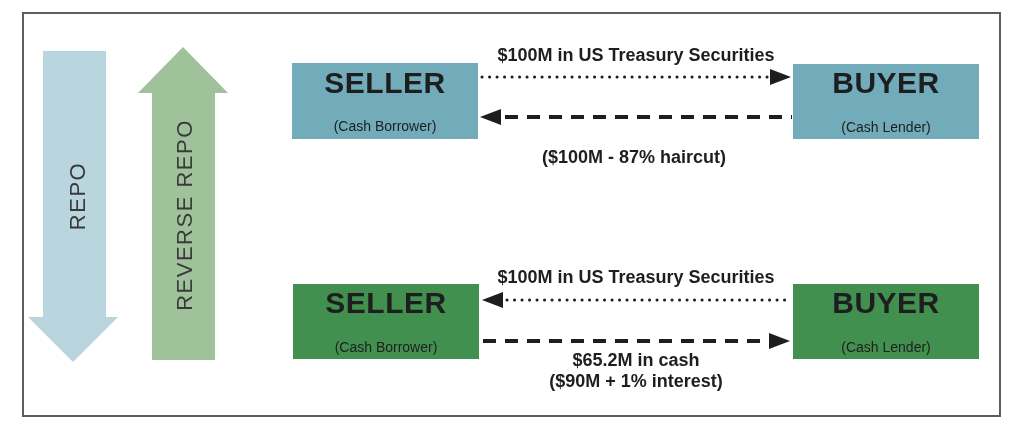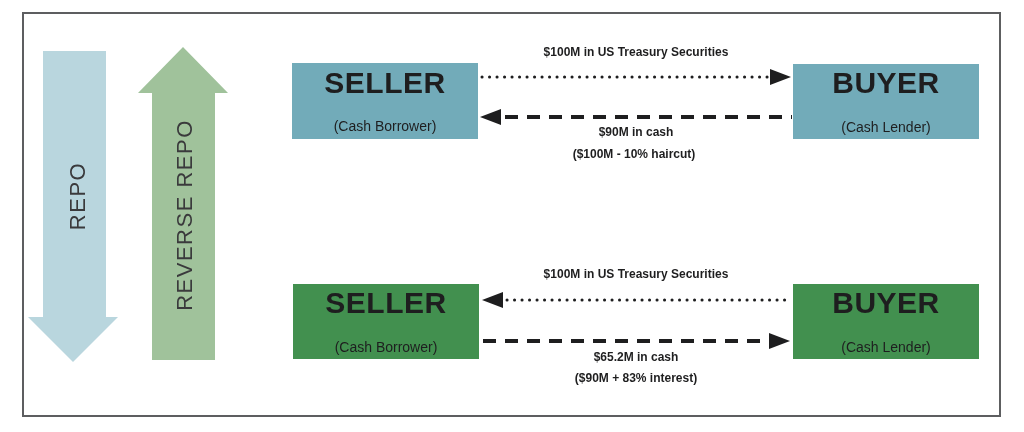--- a/index.html
+++ b/index.html
@@ -42,21 +42,21 @@
     font-weight: 400;
     margin-top: 20px;
   }
 
   
   .flow-label {
     position: absolute;
     transform: translateX(-50%);
     white-space: nowrap;
     color: #1e1e1f;
-    font-size: 12px;
+    font-size: 18px;
     font-weight: 600;
     line-height: 1.1;
   }
 
   
   .vlabel {
     position: absolute;
     white-space: nowrap;
     transform: translate(-50%, -50%) rotate(-90deg);
     font-size: 22px;
@@ -97,29 +97,28 @@
   <div class="box blue" style="left:292px; top:63px; width:186px; height:76px;">
     <div class="title">SELLER</div>
     <div class="sub">(Cash Borrower)</div>
   </div>
   <div class="box blue" style="left:793px; top:64px; width:186px; height:75px;">
     <div class="title">BUYER</div>
     <div class="sub">(Cash Lender)</div>
   </div>
 
   <div class="flow-label" style="left:636px; top:46px;">$100M in US Treasury Securities</div>
-  <div class="flow-label" style="left:636px; top:126px;">$90M in cash</div>
-  <div class="flow-label" style="left:634px; top:148px;">($100M - 10% haircut)</div>
+  <div class="flow-label" style="left:634px; top:148px;">($100M - 87% haircut)</div>
 
   <div class="box green" style="left:293px; top:284px; width:186px; height:75px;">
     <div class="title">SELLER</div>
     <div class="sub">(Cash Borrower)</div>
   </div>
   <div class="box green" style="left:793px; top:284px; width:186px; height:75px;">
     <div class="title">BUYER</div>
     <div class="sub">(Cash Lender)</div>
   </div>
 
   <div class="flow-label" style="left:636px; top:268px;">$100M in US Treasury Securities</div>
   <div class="flow-label" style="left:636px; top:351px;">$65.2M in cash</div>
-  <div class="flow-label" style="left:636px; top:372px;">($90M + 83% interest)</div>
+  <div class="flow-label" style="left:636px; top:372px;">($90M + 1% interest)</div>
 
 </div>
 
 </body></html>

